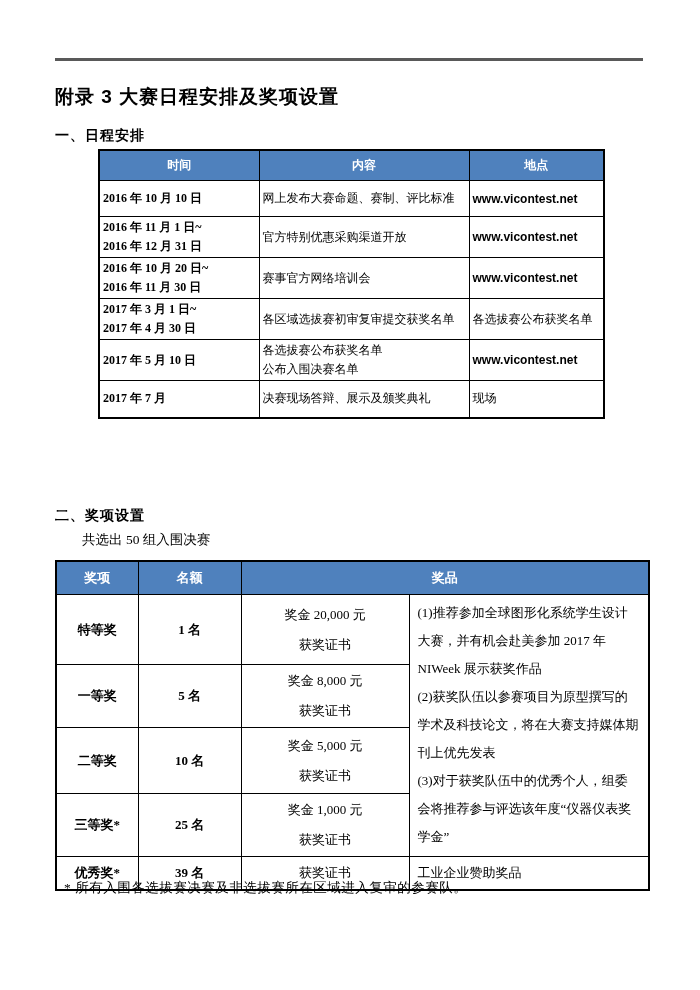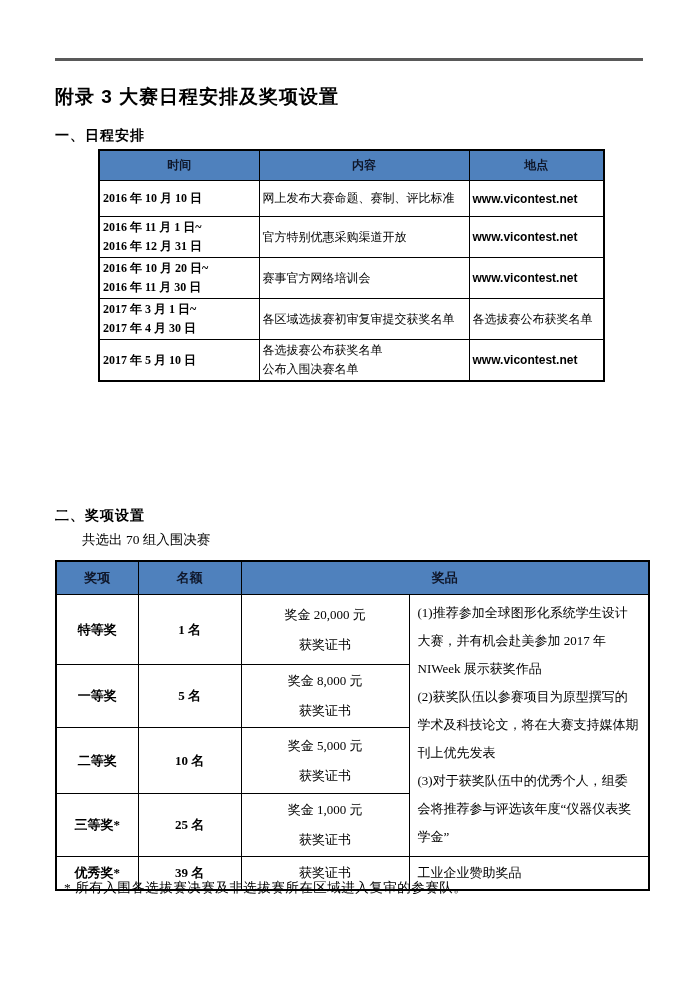--- a/index.html
+++ b/index.html
@@ -14,21 +14,21 @@
     font-weight:bold;font-size:19px;letter-spacing:1px;}
   .section-heading{font-family:"Liberation Sans","DejaVu Sans",sans-serif;
     font-weight:bold;font-size:14px;letter-spacing:1px;}
   #sec1-heading{left:55px;top:127px;}
   #sec2-heading{left:55px;top:507px;}
   #finalist-note{left:82px;top:531px;font-size:13.5px;}
   #award-footnote{left:64px;top:879px;font-size:13.5px;letter-spacing:0.5px;}
 
   table{border-collapse:collapse;table-layout:fixed;position:absolute;}
   th,td{border:1px solid #000;overflow:hidden;}
-  th{background:#4f81bd;color:#0f172a;font-family:"Liberation Sans","DejaVu Sans",sans-serif;
+  th{background:#4f81bd;color:#ffffff;font-family:"Liberation Sans","DejaVu Sans",sans-serif;
      font-weight:bold;vertical-align:middle;}
   td{vertical-align:middle;}
 
   
   #schedule{left:98px;top:149px;width:505px;border:2px solid #000;}
   #schedule th{font-size:12px;height:27px;}
   #schedule td{font-size:12px;padding:1px 3px;}
   .t-time{font-weight:600;}
   .t-time div{line-height:19px;white-space:nowrap;}
   .t-content div{line-height:19px;}
@@ -111,26 +111,35 @@
       <tr style="height: 38px;">
         <td class="t-time">
           <div>2017 年 5 月 10 日</div>
         </td>
         <td class="t-content">
           <div>各选拔赛公布获奖名单</div>
           <div>公布入围决赛名单</div>
         </td>
         <td class="t-loc url">www.vicontest.net</td>
       </tr>
+      <tr style="height: 37px;">
+        <td class="t-time">
+          <div>2017 年 7 月</div>
+        </td>
+        <td class="t-content">
+          <div>决赛现场答辩、展示及颁奖典礼</div>
+        </td>
+        <td class="t-loc">现场</td>
+      </tr>
     </tbody>
 </table>
 
 <div class="abs section-heading" id="sec2-heading">二、奖项设置</div>
 
-<div class="abs" id="finalist-note">共选出 70 组入围决赛</div>
+<div class="abs" id="finalist-note">共选出 50 组入围决赛</div>
 
 <table id="awards">
   <colgroup>
     <col style="width:82px">
       <col style="width:103px">
       <col style="width:168px">
       <col style="width:240px">
   </colgroup>
   <thead id="awards-head">
       <tr>

